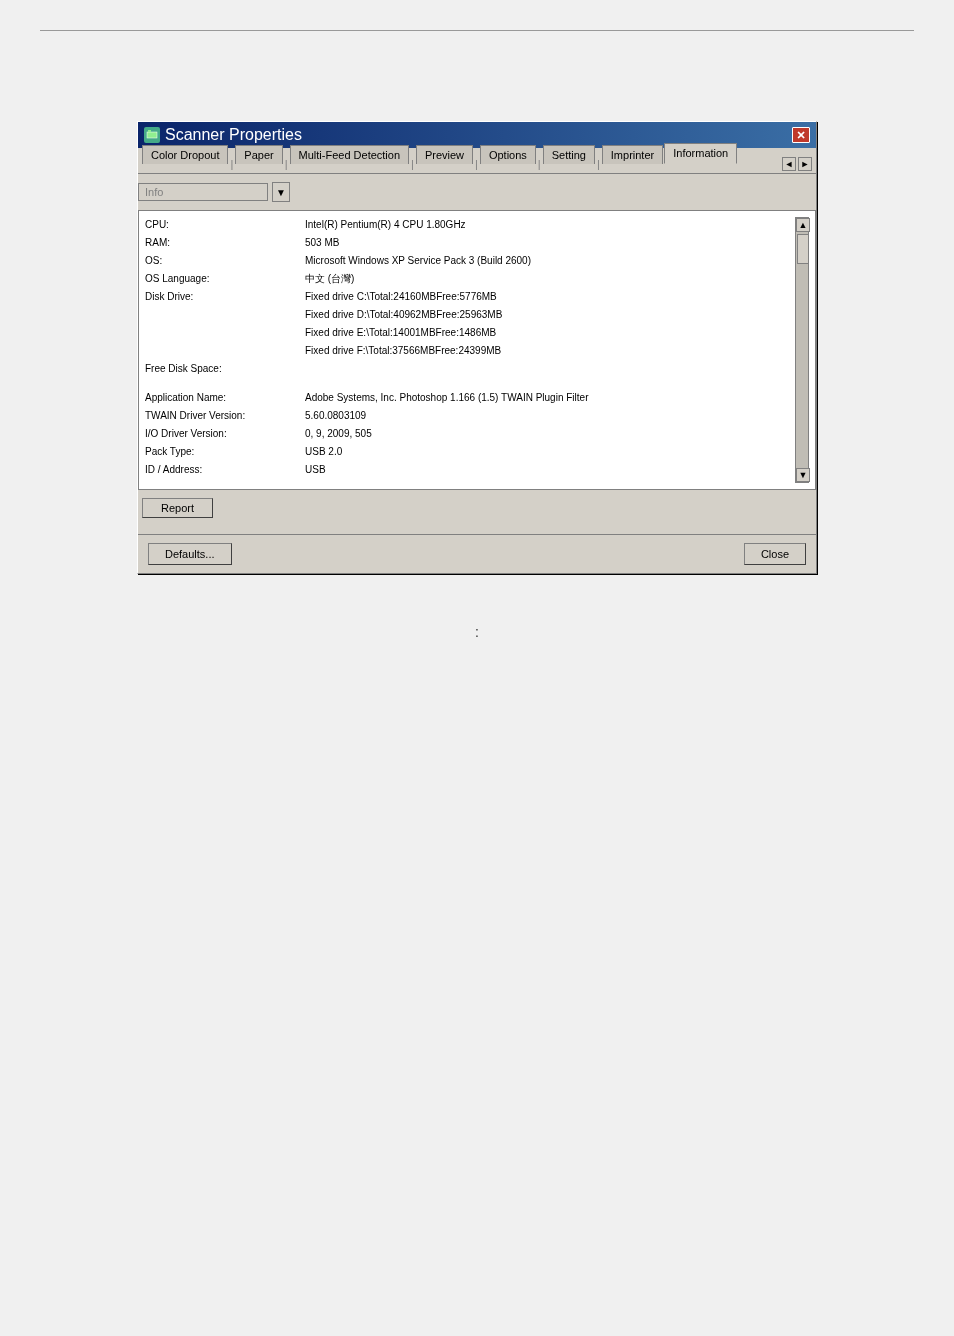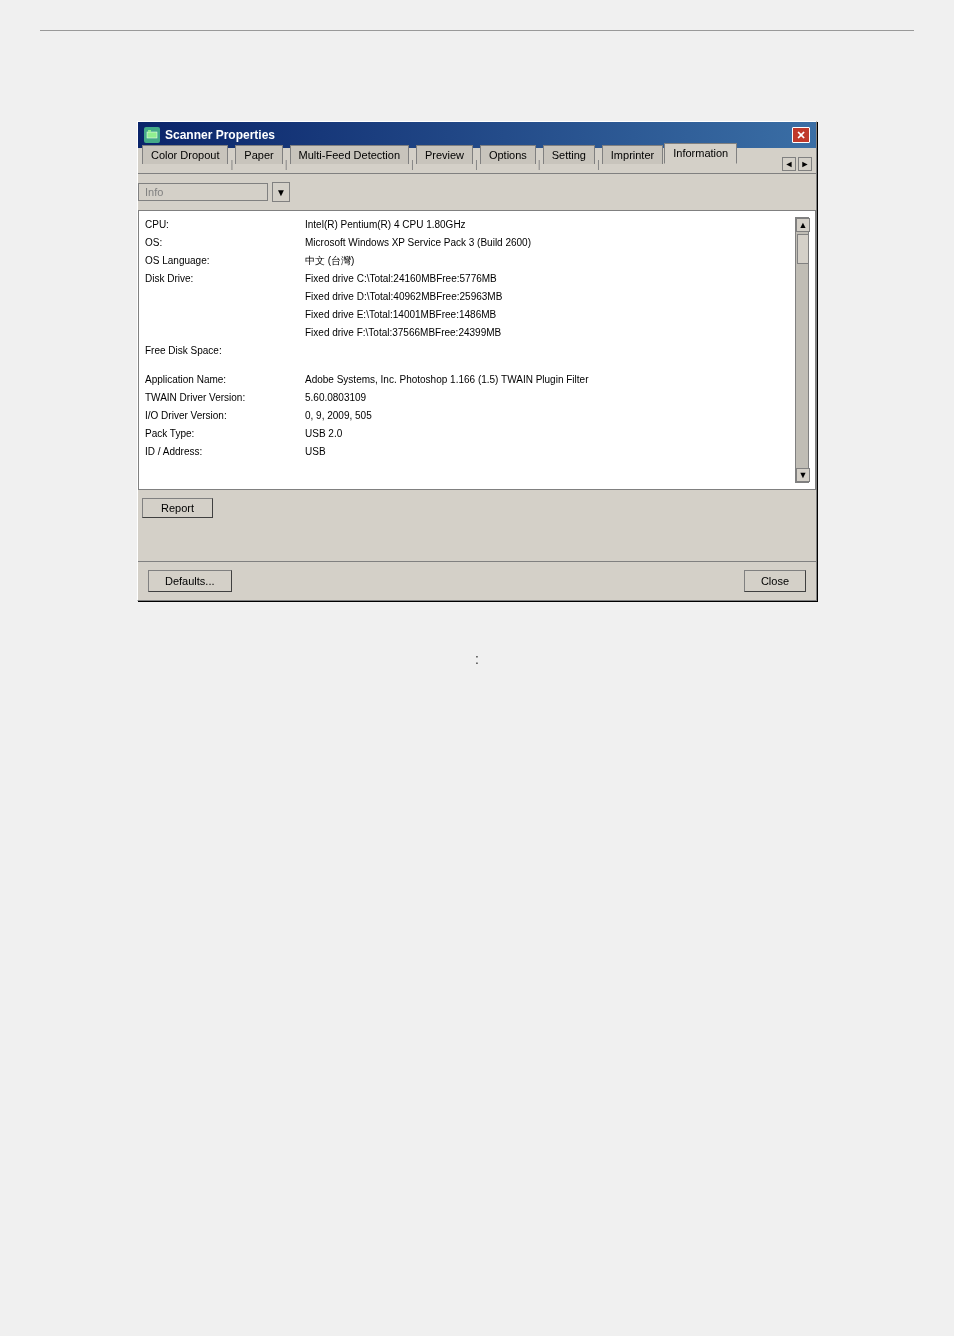--- a/index.html
+++ b/index.html
@@ -60,22 +60,22 @@
       height: 16px;
       background: #4a8;
       border-radius: 2px;
       display: flex;
       align-items: center;
       justify-content: center;
       font-size: 10px;
       color: #fff;
     }
     .title-bar-text {
-      font-size: 12px;
-      font-weight: bold;
+      font-size: 16px;
+      font-weight: normal;
     }
     .title-bar-close {
       width: 18px;
       height: 16px;
       background: #c0392b;
       border: 1px solid #fff;
       border-radius: 1px;
       cursor: pointer;
       display: flex;
       align-items: center;
@@ -258,21 +258,20 @@
     }
 
     
     .dialog-bottom {
       border-top: 1px solid #808080;
       background: #d4d0c8;
       padding: 8px 10px;
       display: flex;
       justify-content: space-between;
       align-items: center;
-      margin-top: 27px;
     }
     .bottom-btn {
       padding: 4px 16px;
       background: #d4d0c8;
       border: 1px solid #808080;
       border-right: 1px solid #404040;
       border-bottom: 1px solid #404040;
       cursor: pointer;
       font-size: 11px;
     }
@@ -357,20 +356,24 @@
           <div class="dropdown-arrow">▼</div>
         </div>
 
         <div class="info-box">
           <div class="info-table">
             <div class="info-row-item">
               <span class="info-key">CPU:</span>
               <span class="info-value">Intel(R) Pentium(R) 4 CPU 1.80GHz</span>
             </div>
             <div class="info-row-item">
+              <span class="info-key">RAM:</span>
+              <span class="info-value">503 MB</span>
+            </div>
+            <div class="info-row-item">
               <span class="info-key">OS:</span>
               <span class="info-value">Microsoft Windows XP Service Pack 3 (Build 2600)</span>
             </div>
             <div class="info-row-item">
               <span class="info-key">OS Language:</span>
               <span class="info-value">中文 (台灣)</span>
             </div>
             <div class="info-row-item">
               <span class="info-key">Disk Drive:</span>
               <span class="info-value">Fixed drive C:\Total:24160MBFree:5776MB</span>

